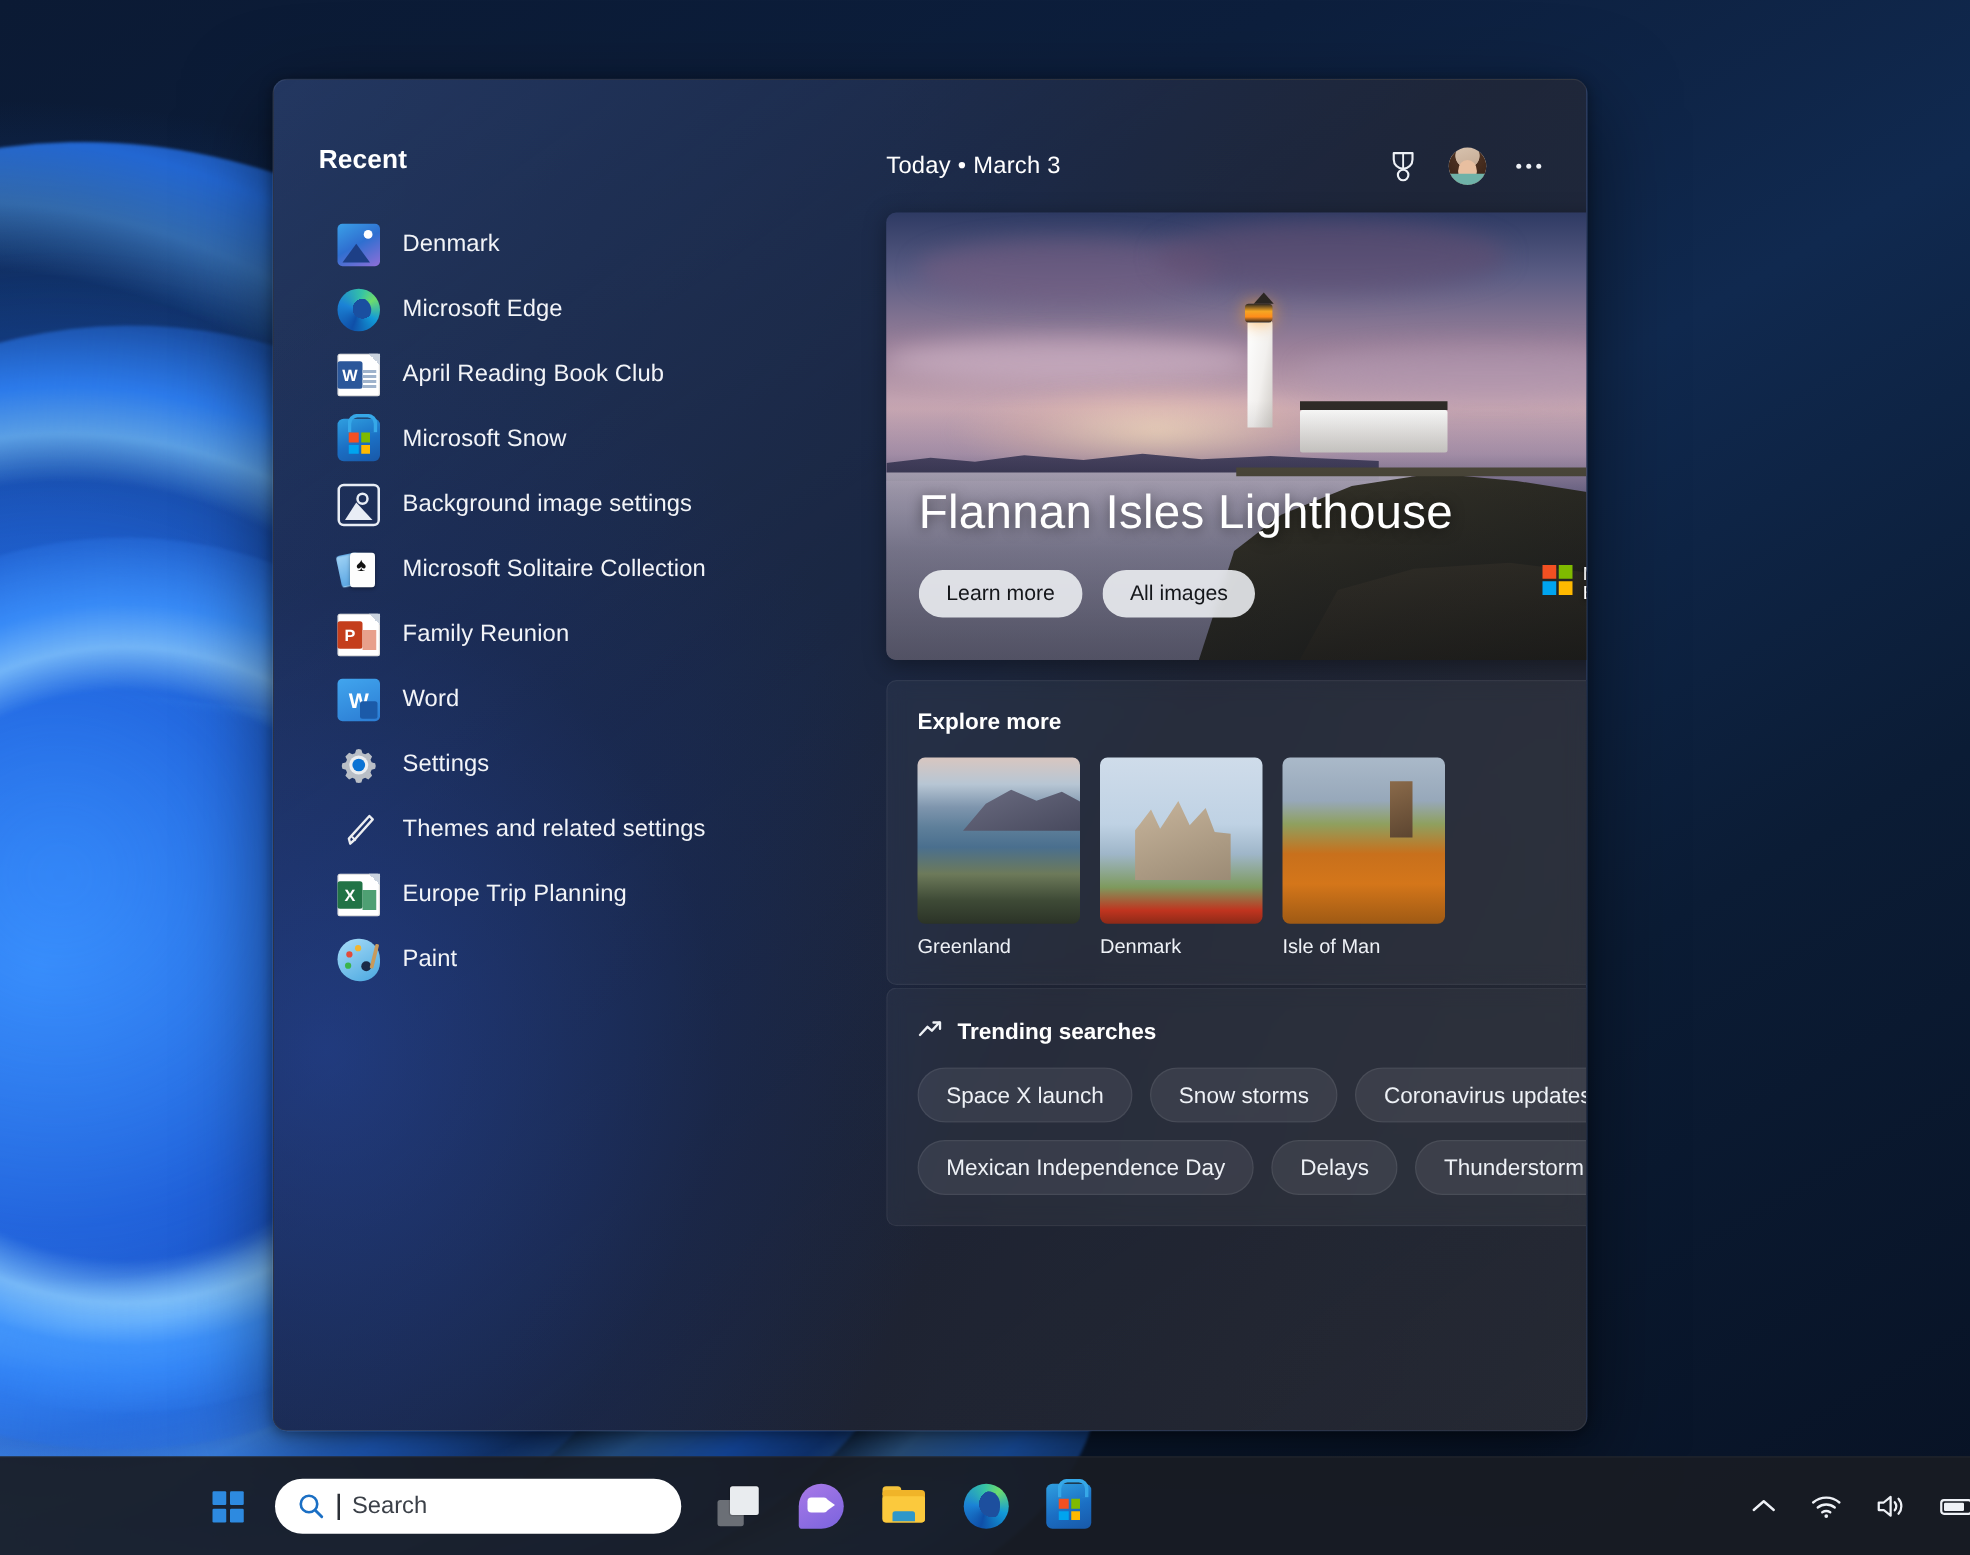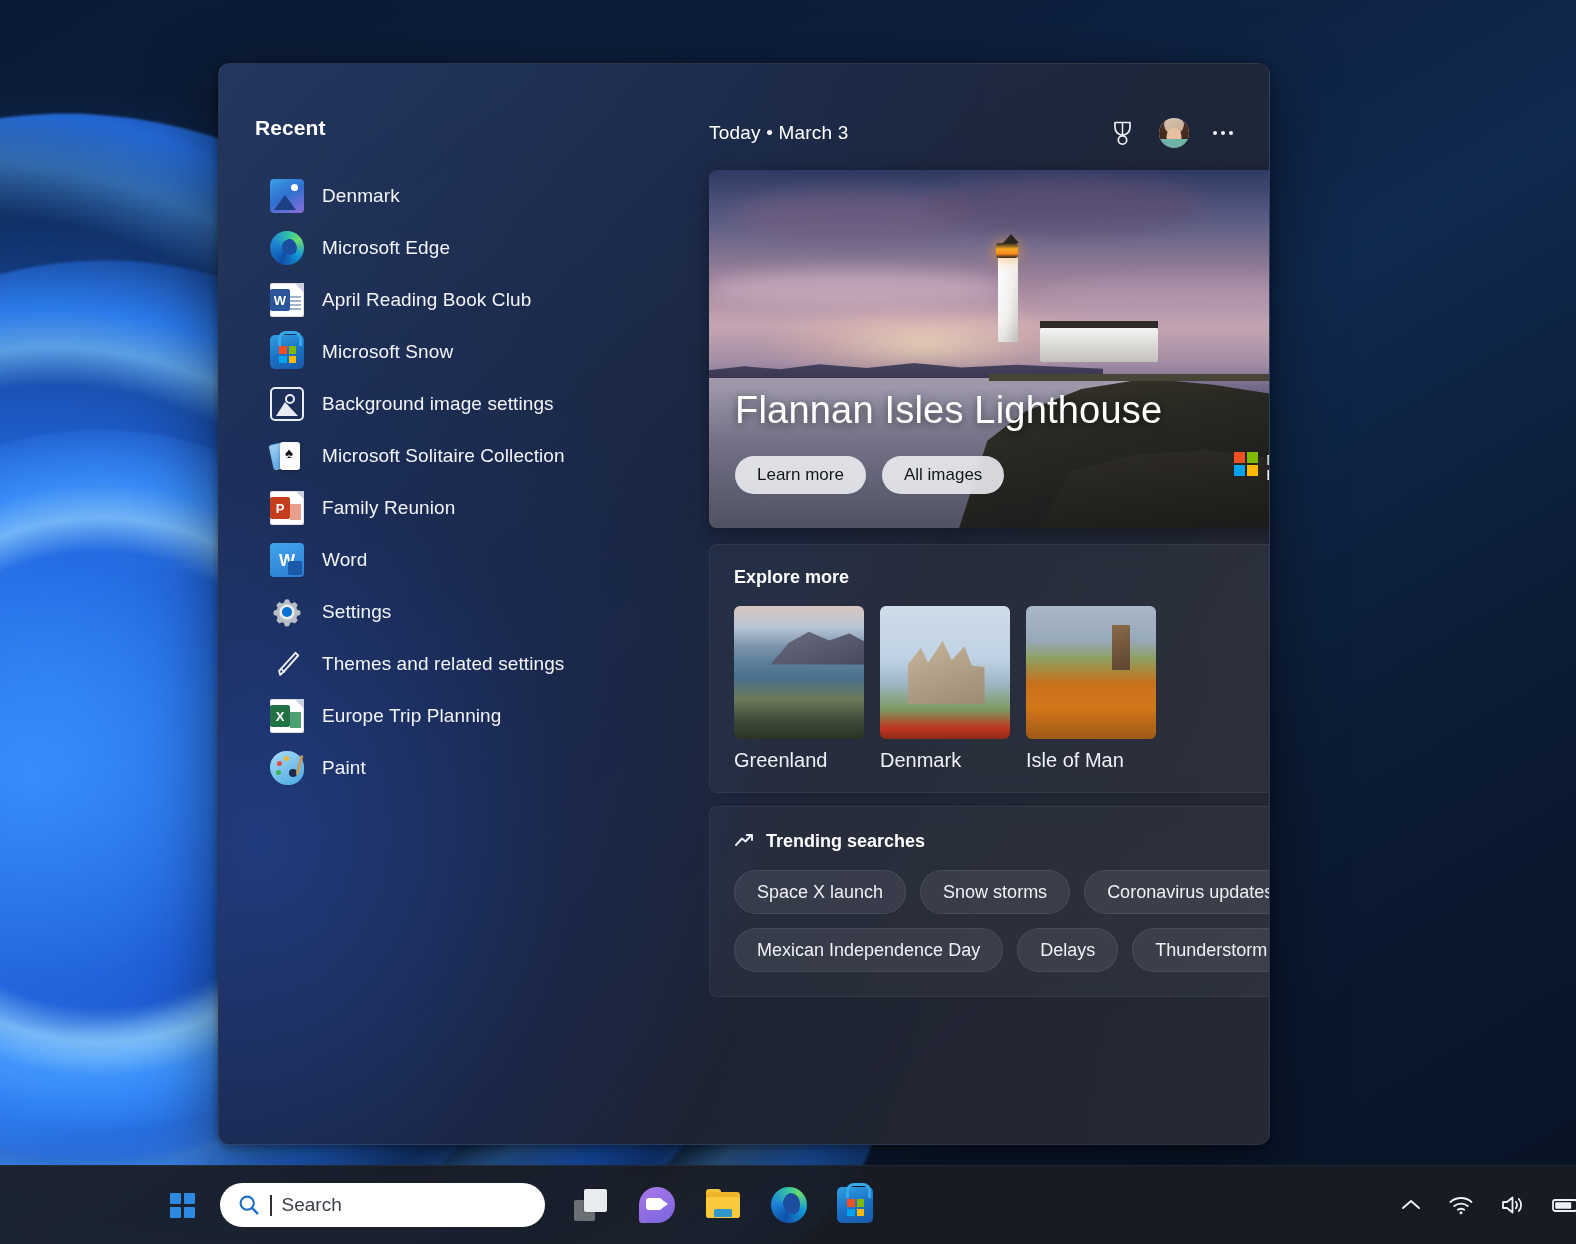--- a/index.html
+++ b/index.html
@@ -187,36 +187,36 @@
   #bing-text{font-size:15px;line-height:1.05;color:#fff;text-shadow:0 1px 4px rgba(0,0,0,.6);}
 
   
   .card{width:636px;border-radius:8px;background:rgba(255,255,255,0.045);
     border:1px solid rgba(255,255,255,0.055);backdrop-filter:blur(8px);}
   #explore-card{margin-top:16px;padding:22px 24px 20px 24px;}
   #explore-title{font-size:18px;font-weight:700;color:#fff;margin-bottom:18px;}
   #explore-grid{display:flex;gap:16px;}
   .explore-item{width:130px;}
   .explore-thumb{width:130px;height:133px;border-radius:6px;overflow:hidden;position:relative;}
-  .explore-label{margin-top:10px;font-size:20px;color:#eef1f6;}
+  .explore-label{margin-top:10px;font-size:16px;color:#eef1f6;}
   .th-greenland{background:linear-gradient(to bottom,#d8c6c0 0%,#b7c6d4 16%,#7e95ad 30%,#5e7f9a 42%,#4a6f8e 54%,#6d7a5a 70%,#3e4a36 86%,#2b3327 100%);}
   .th-greenland::after{content:"";position:absolute;left:28%;top:14%;width:78%;height:30%;
     background:linear-gradient(160deg,#6e6f84,#46485c);clip-path:polygon(0 100%,18% 46%,38% 18%,58% 40%,78% 22%,100% 52%,100% 100%);}
   .th-denmark{background:linear-gradient(to bottom,#cfdcea 0%,#bfd2e4 40%,#9fb6c9 58%,#7e9a5e 78%,#c0341f 92%,#8c2a18 100%);}
   .th-denmark::after{content:"";position:absolute;left:16%;top:22%;width:70%;height:52%;
     background:linear-gradient(160deg,#cbb89f,#9a8a74);clip-path:polygon(8% 100%,8% 42%,22% 18%,30% 40%,46% 8%,56% 36%,70% 16%,78% 44%,92% 46%,92% 100%);}
   .th-iceland{background:linear-gradient(to bottom,#b9cbdc 0%,#8e7f79 18%,#6d5a52 36%,#8a6f60 50%,#5d7a92 62%,#cfd6dd 78%,#b5bcc6 100%);}
   .th-iceland::after{content:"";position:absolute;left:0;top:8%;width:100%;height:42%;
     background:linear-gradient(160deg,#8f7668,#4f4038);clip-path:polygon(0 100%,10% 52%,28% 18%,44% 34%,60% 10%,78% 36%,100% 46%,100% 100%);}
   .th-isleofman{background:linear-gradient(to bottom,#aab9c9 0%,#97a8ba 26%,#8fa05f 40%,#c8701c 58%,#d4761a 76%,#9f5a14 100%);}
   .th-isleofman::after{content:"";position:absolute;left:66%;top:14%;width:14%;height:34%;
     background:linear-gradient(160deg,#8a6a4a,#5c4530);}
 
   
-  #trending-card{margin-top:13px;padding:24px 32px 24px 24px;}
+  #trending-card{margin-top:2px;padding:24px 32px 24px 24px;}
   #trending-head{display:flex;align-items:center;gap:12px;margin-bottom:18px;}
   #trending-head .t-label{font-size:18px;font-weight:700;color:#fff;}
   #trending-chips{display:flex;flex-wrap:wrap;gap:14px;}
   .chip{height:44px;padding:0 22px;border-radius:22px;display:flex;align-items:center;
     background:rgba(255,255,255,0.075);border:1px solid rgba(255,255,255,0.075);
     color:#eef1f6;font-size:18px;cursor:default;white-space:nowrap;}
 
   
   #taskbar{position:absolute;left:0;bottom:0;width:100%;height:79px;
     background:rgba(25,28,36,0.93);

